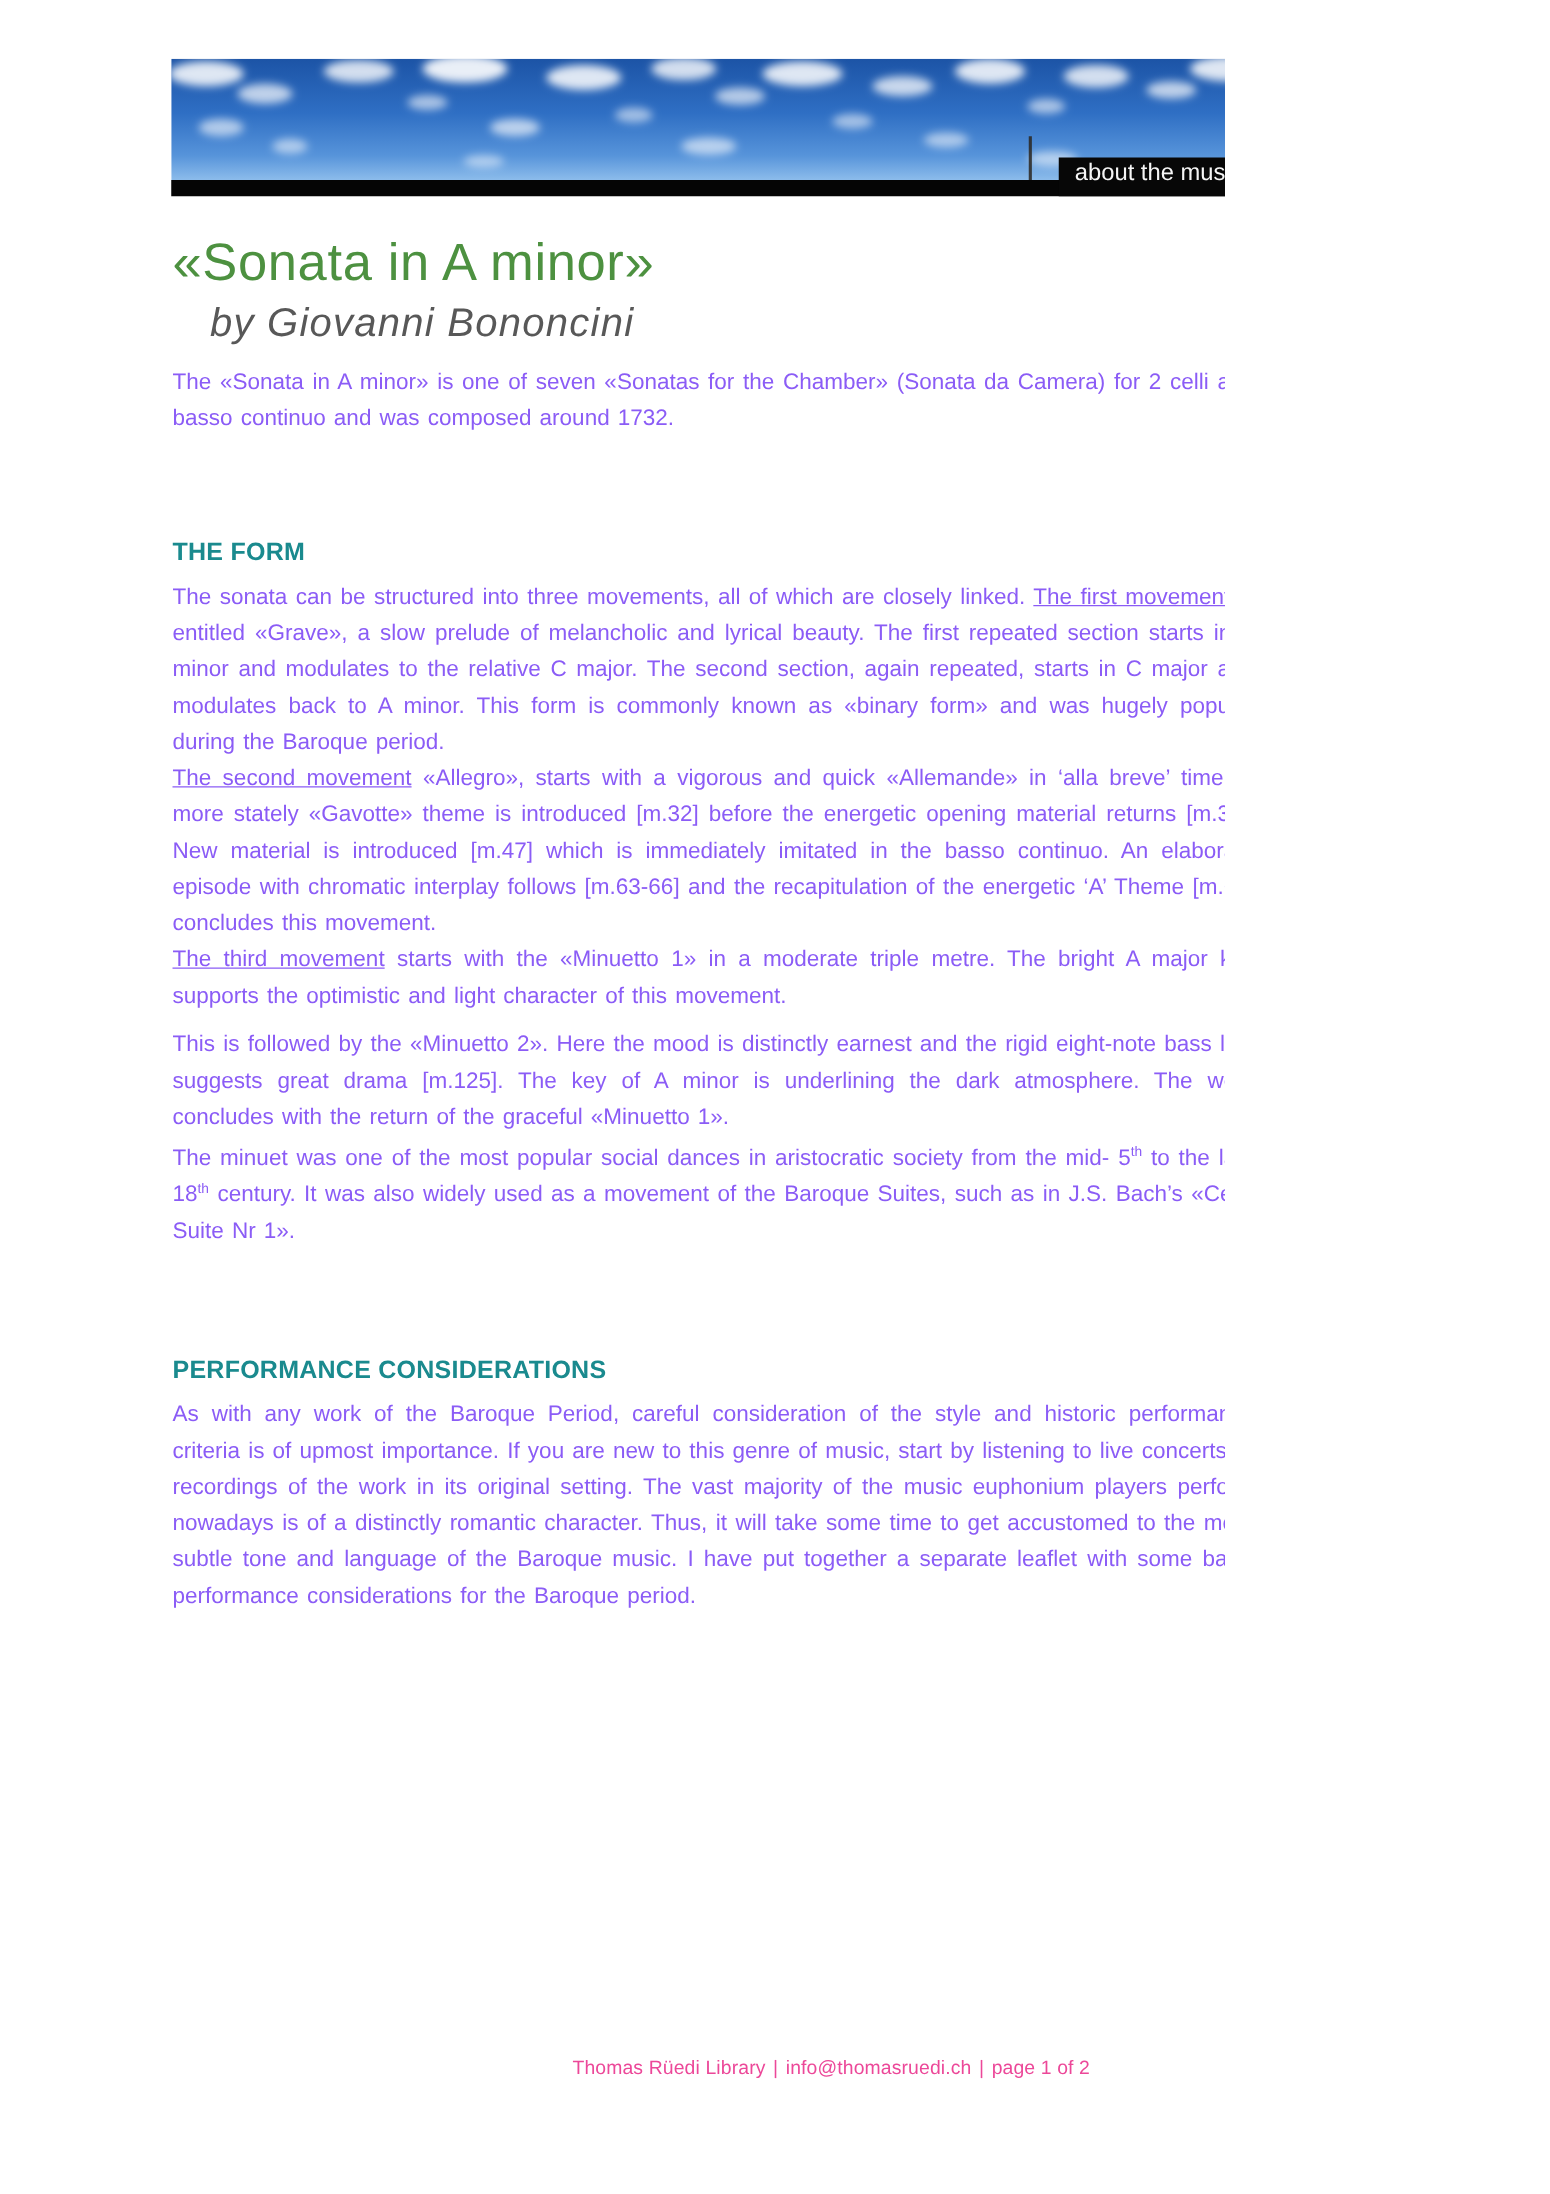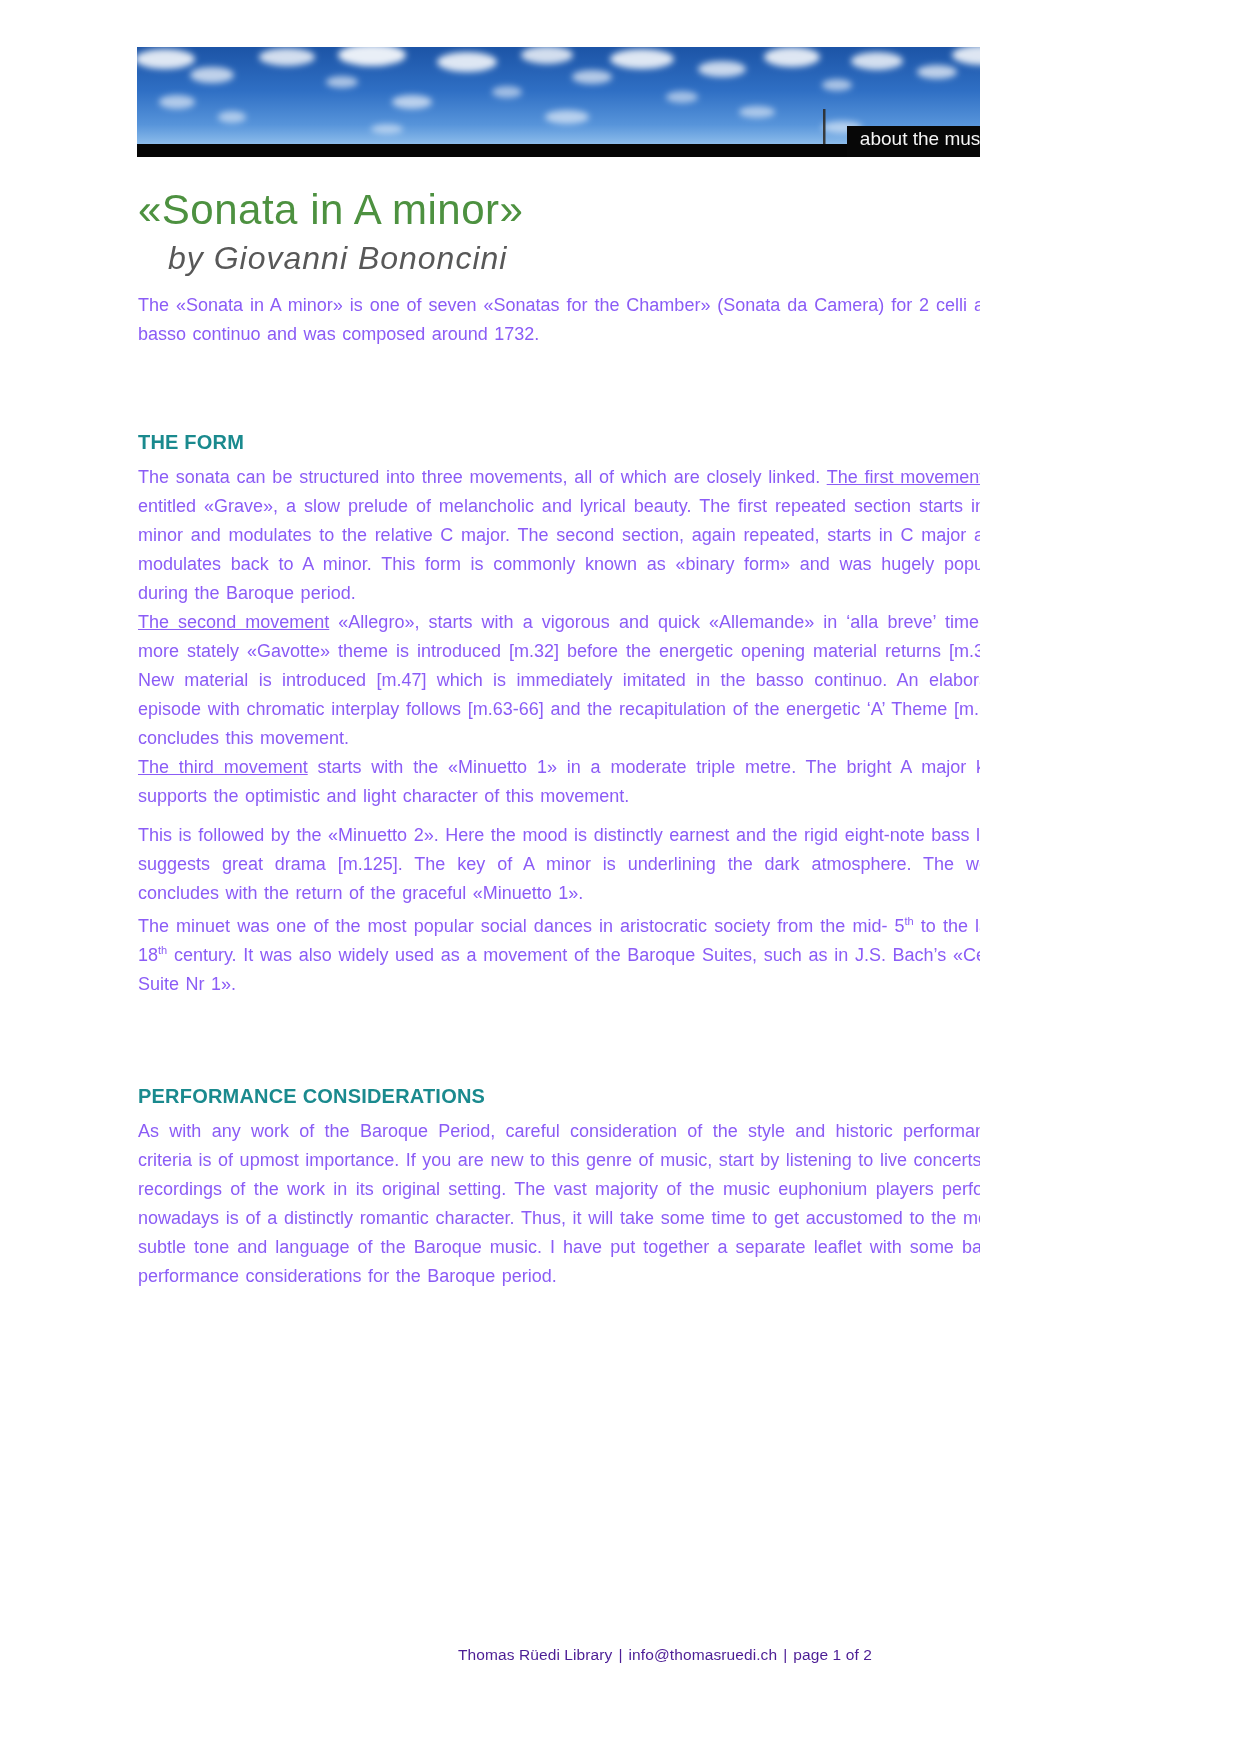--- a/index.html
+++ b/index.html
@@ -101,21 +101,21 @@
     line-height: 0;
     vertical-align: super;
   }
 
   
   .footer {
     position: absolute;
     top: 1646px;
     right: 108px;
     font-size: 15.5px;
-    color: #4c1d95;
+    color: #ec4899;
     letter-spacing: 0.1px;
     white-space: nowrap;
   }
   .footer .sep { padding: 0 6px; }
 </style>
 </head>
 <body>
 
 <div class="page">
 

